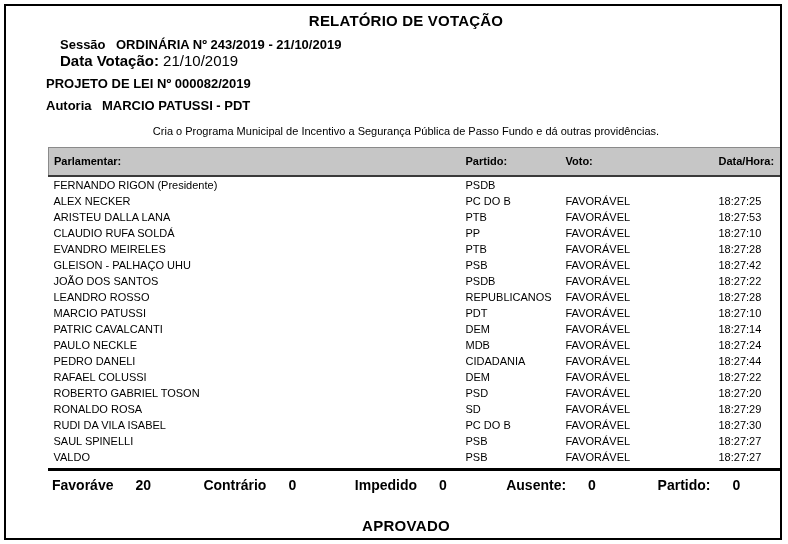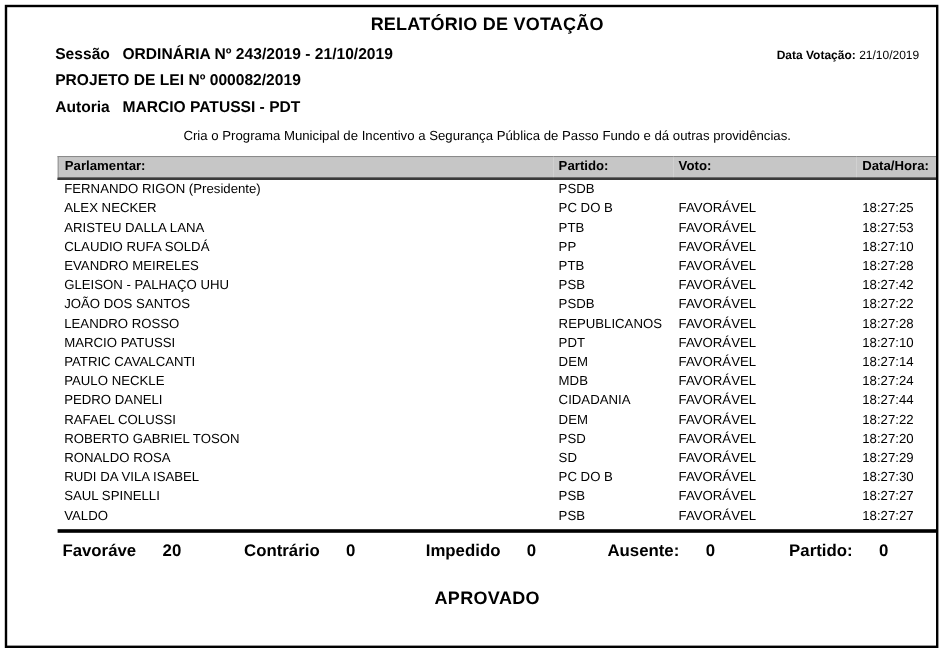--- a/index.html
+++ b/index.html
@@ -21,32 +21,33 @@
   }
   .title {
     margin-top: 6px;
     text-align: center;
     font-weight: bold;
     font-size: 15px;
     line-height: 18px;
     letter-spacing: 0.2px;
   }
   .line1 {
-    margin: 7px 14px 0 14px;
+    margin: 7px 14px 0 28px;
     display: flex;
     justify-content: space-between;
     align-items: baseline;
+    flex-direction: column;
   }
   .session, .project, .author {
     font-weight: bold;
     font-size: 13px;
     line-height: 15px;
   }
   .lbl { display: inline-block; min-width: 56px; }
-  .vote-date { font-size: 10px; }
+  .vote-date { font-size: 15px; }
   .vote-date .vd-lbl { font-weight: bold; }
   .project { margin: 7px 14px 0 14px; }
   .author  { margin: 7px 14px 0 14px; }
   .desc {
     margin-top: 12px;
     text-align: center;
     font-size: 11px;
     line-height: 13px;
   }
   table {
@@ -57,21 +58,21 @@
   }
   col.c-name  { width: 412px; }
   col.c-party { width: 100px; }
   col.c-vote  { width: 153px; }
   col.c-time  { width: 92px;  }
   thead th {
     background: #c6c6c6;
     font-size: 11px;
     font-weight: bold;
     text-align: left;
-    height: 18px;
+    height: 28px;
     padding: 0 0 0 5px;
     border-top: 1px solid #8a8a8a;
     border-bottom: 2px solid #3a3a3a;
     white-space: nowrap;
     overflow: hidden;
   }
   thead th:first-child { border-left: 1px solid #8a8a8a; }
   thead th:last-child  { border-right: 1px solid #8a8a8a; }
   tbody td {
     font-size: 11px;

